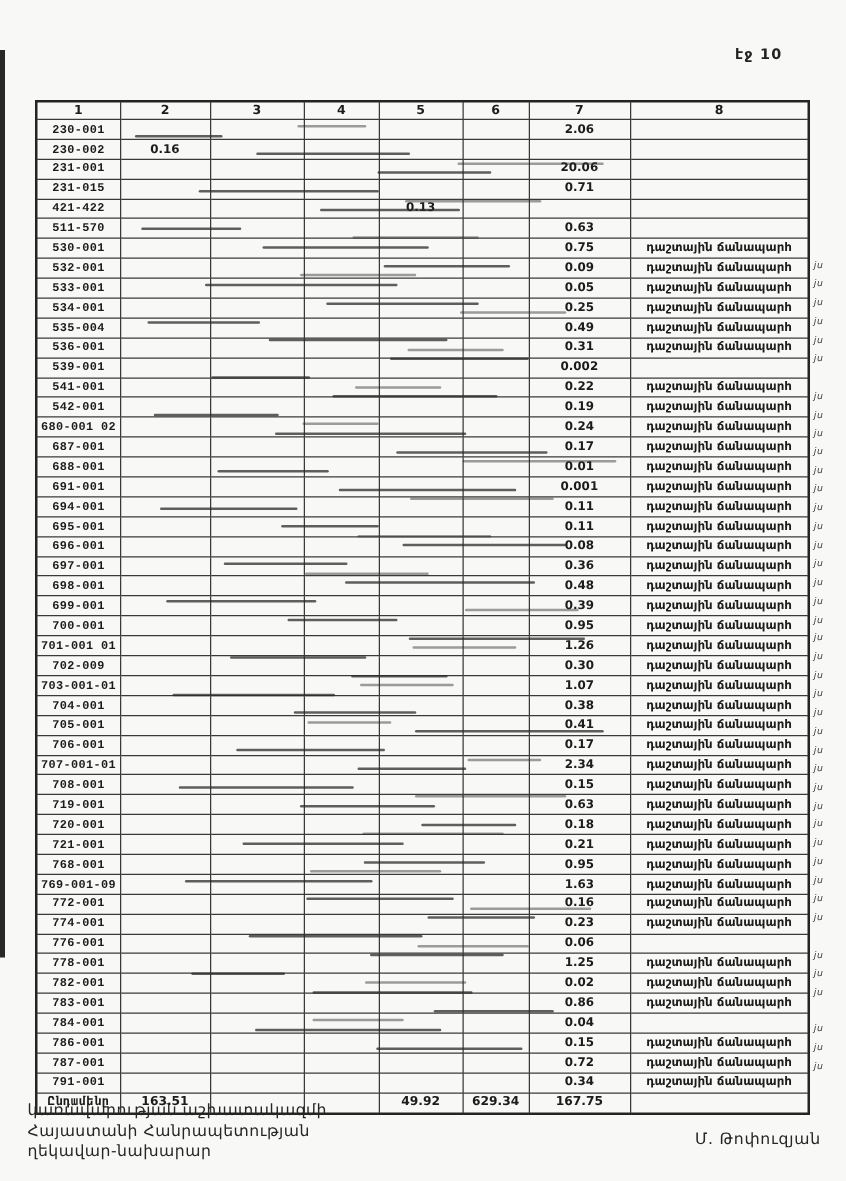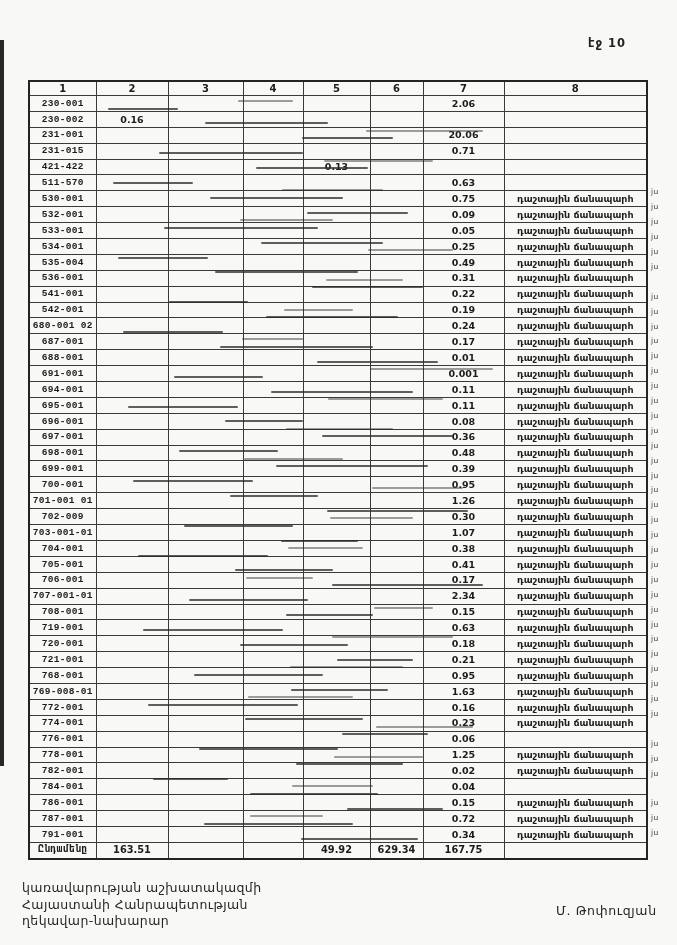--- a/index.html
+++ b/index.html
@@ -19,21 +19,21 @@
     height:14.9px;overflow:hidden;white-space:nowrap;color:#1c1c1c;
   }
   table.doc th{height:13px;font-size:10px;}
   td.code{letter-spacing:.3px;font-family:Liberation Mono, monospace;}
   td.road{text-align:left;padding-left:3px;font-size:9.3px;}
   tr.total td{font-size:9.8px;}
   .footer-left{position:absolute;left:22px;top:880px;font-size:12.5px;font-weight:500;color:#262626;line-height:16.5px;letter-spacing:.4px;}
   .signature{position:absolute;left:556px;top:903px;font-size:12.5px;font-weight:500;color:#262626;letter-spacing:.6px;}
   .artifacts{position:absolute;left:0;top:0;width:677px;height:945px;pointer-events:none;}
   .smear{position:absolute;height:2px;background:#2b2b2b;border-radius:1px;}
-  .margin-mark{position:absolute;font-size:7.5px;color:#3d3d3d;letter-spacing:.5px;}
+  .margin-mark{position:absolute;font-size:7.5px;font-style:italic;color:#3d3d3d;letter-spacing:.5px;margin-top:20px;}
 </style>
 </head>
 <body>
 
 <div class="page">
 
   <div class="left-edge"></div>
 
   <div class="page-num">էջ 10</div>
 
@@ -176,20 +176,30 @@
             <td class="code">536-001</td>
             <td></td>
             <td></td>
             <td></td>
             <td></td>
             <td></td>
             <td>0.31</td>
             <td class="road">դաշտային ճանապարհ</td>
           </tr>
           <tr>
+            <td class="code">539-001</td>
+            <td></td>
+            <td></td>
+            <td></td>
+            <td></td>
+            <td></td>
+            <td>0.002</td>
+            <td class="road"></td>
+          </tr>
+          <tr>
             <td class="code">541-001</td>
             <td></td>
             <td></td>
             <td></td>
             <td></td>
             <td></td>
             <td>0.22</td>
             <td class="road">դաշտային ճանապարհ</td>
           </tr>
           <tr>
@@ -426,21 +436,21 @@
             <td class="code">768-001</td>
             <td></td>
             <td></td>
             <td></td>
             <td></td>
             <td></td>
             <td>0.95</td>
             <td class="road">դաշտային ճանապարհ</td>
           </tr>
           <tr>
-            <td class="code">769-008-01</td>
+            <td class="code">769-001-09</td>
             <td></td>
             <td></td>
             <td></td>
             <td></td>
             <td></td>
             <td>1.63</td>
             <td class="road">դաշտային ճանապարհ</td>
           </tr>
           <tr>
             <td class="code">772-001</td>
@@ -483,20 +493,30 @@
             <td class="road">դաշտային ճանապարհ</td>
           </tr>
           <tr>
             <td class="code">782-001</td>
             <td></td>
             <td></td>
             <td></td>
             <td></td>
             <td></td>
             <td>0.02</td>
+            <td class="road">դաշտային ճանապարհ</td>
+          </tr>
+          <tr>
+            <td class="code">783-001</td>
+            <td></td>
+            <td></td>
+            <td></td>
+            <td></td>
+            <td></td>
+            <td>0.86</td>
             <td class="road">դաշտային ճանապարհ</td>
           </tr>
           <tr>
             <td class="code">784-001</td>
             <td></td>
             <td></td>
             <td></td>
             <td></td>
             <td></td>
             <td>0.04</td>

